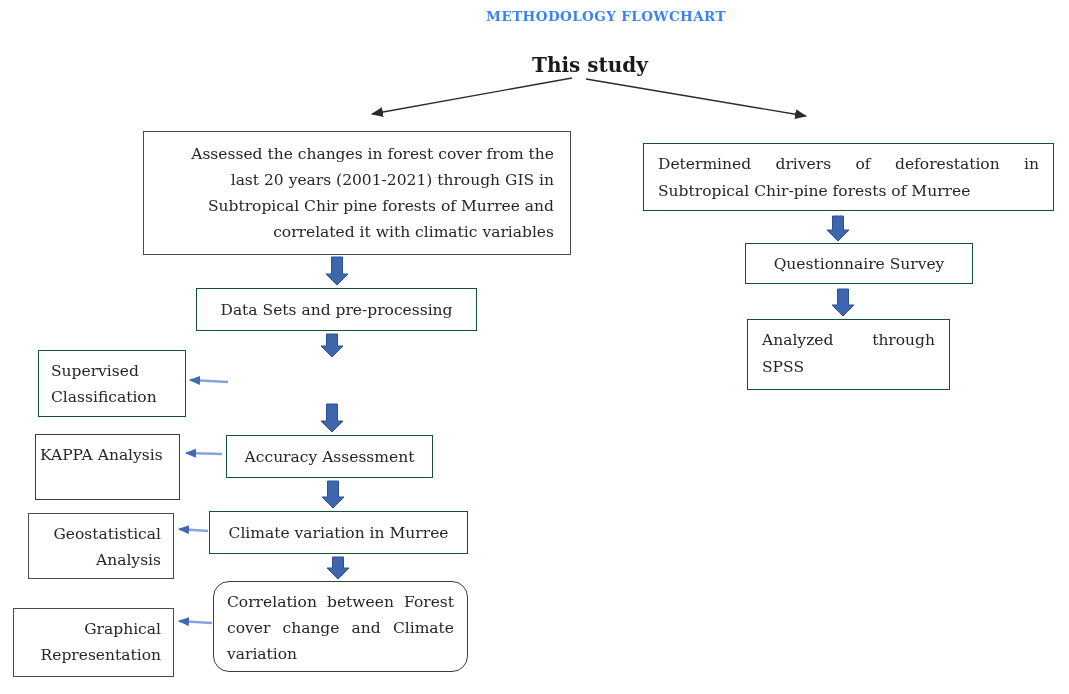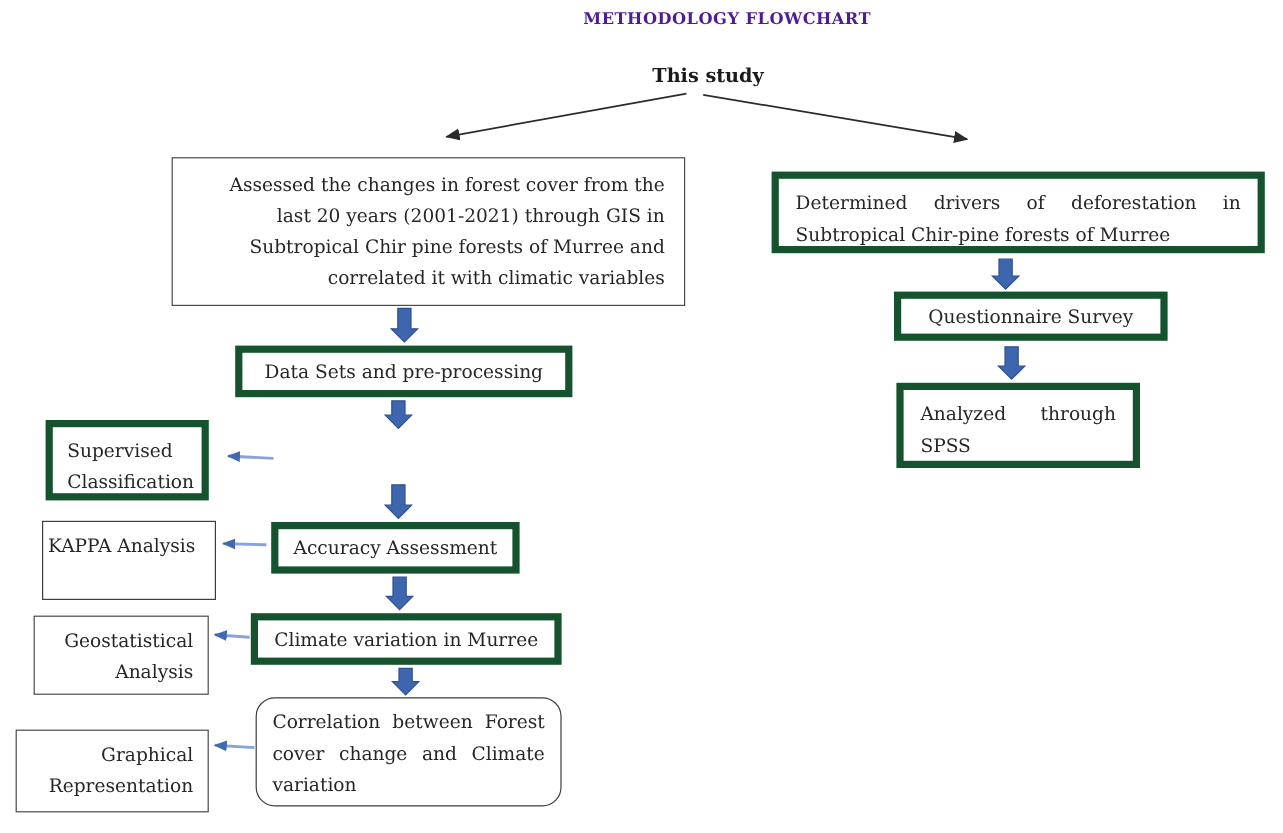--- a/index.html
+++ b/index.html
@@ -22,35 +22,35 @@
     width: 1069px; height: 694px;
     pointer-events: none;
   }
   .title {
     position: absolute;
     left: 366px; top: 8px; width: 480px;
     text-align: center;
     font-weight: bold;
     font-size: 13.5px;
     letter-spacing: 0.4px;
-    color: #4c1d95;
+    color: #3b82f6;
   }
   .root-label {
     position: absolute;
     left: 490px; top: 53px; width: 200px;
     text-align: center;
     font-weight: bold;
-    font-size: 16px;
+    font-size: 20px;
     color: #1a1a1a;
   }
   .node {
     position: absolute;
     box-sizing: border-box;
     background: #ffffff;
-    border: 6px solid #14532d;
+    border: 1px solid #14532d;
     font-size: 15.5px;
     line-height: 26px;
     color: #262626;
   }
   .node.center {
     display: flex;
     align-items: center;
     justify-content: center;
     text-align: center;
   }
@@ -100,21 +100,21 @@
 
   <div class="node center" style="left:196px; top:288px; width:281px; height:43px;">Data Sets and pre-processing</div>
 
 
   <div class="node center" style="left:226px; top:435px; width:207px; height:43px;">Accuracy Assessment</div>
 
   <div class="node center" style="left:209px; top:511px; width:259px; height:43px;">Climate variation in Murree</div>
 
   <div class="node justify thick" style="left:213px; top:581px; width:255px; height:91px; padding:7px 13px; line-height:26px;border-radius:16px;">Correlation between Forest cover change and Climate variation</div>
 
-  <div class="node" style="left:38px; top:350px; width:136px; height:67px; padding:7px 12px;">Supervised Classification</div>
+  <div class="node" style="left:38px; top:350px; width:148px; height:67px; padding:7px 12px;">Supervised Classification</div>
 
   <div class="node thick" style="left:35px; top:434px; width:145px; height:66px; padding:7px 4px;">KAPPA Analysis</div>
 
   <div class="node medium" style="left:28px; top:513px; width:146px; height:66px; padding:7px 12px;">Geostatistical Analysis</div>
 
   <div class="node medium" style="left:13px; top:608px; width:161px; height:69px; padding:7px 12px;">Graphical Representation</div>
 
   <div class="node justify" style="left:643px; top:143px; width:411px; height:68px; padding:7px 14px; line-height:27px;">Determined drivers of deforestation in Subtropical Chir-pine forests of Murree</div>
 
   <div class="node center" style="left:745px; top:243px; width:228px; height:41px;">Questionnaire Survey</div>

